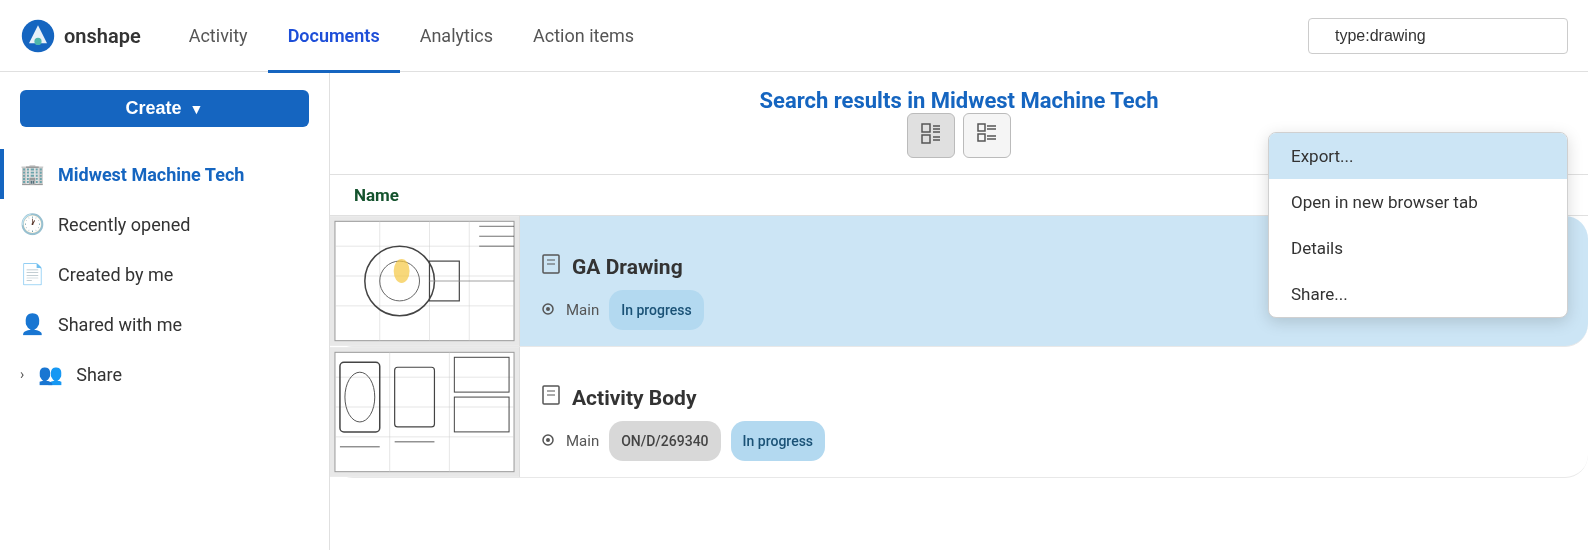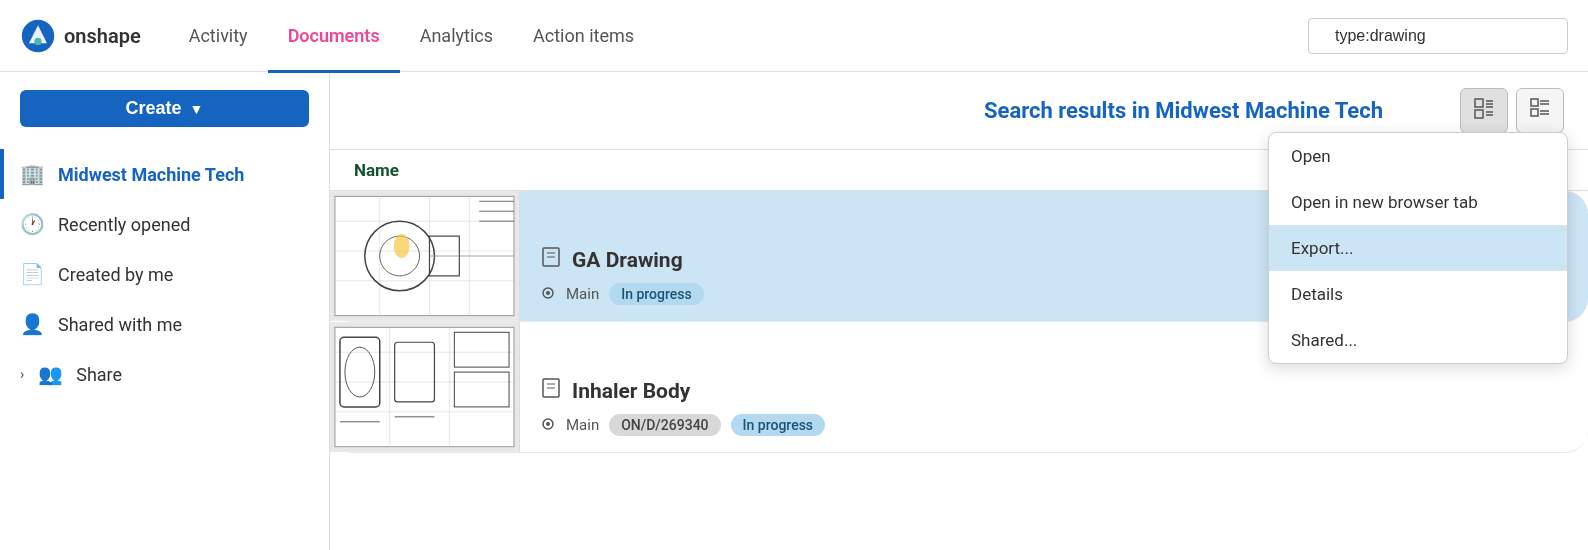--- a/index.html
+++ b/index.html
@@ -5,42 +5,42 @@
     * { box-sizing: border-box; margin: 0; padding: 0; }
     body { font-family: -apple-system, BlinkMacSystemFont, 'Segoe UI', Roboto, sans-serif; background: #fff; width: 1588px; height: 550px; overflow: hidden; }
 
     
     .header { display: flex; align-items: center; height: 72px; border-bottom: 1px solid #e0e0e0; padding: 0 20px; gap: 12px; }
     .logo-area { display: flex; align-items: center; gap: 8px; margin-right: 16px; }
     .logo-icon { width: 36px; height: 36px; }
     .logo-text { font-size: 20px; font-weight: 600; color: #333; }
     .nav-tabs { display: flex; align-items: center; gap: 0; flex: 1; }
     .nav-tab { padding: 24px 20px; font-size: 18px; color: #555; cursor: pointer; text-decoration: none; border-bottom: 3px solid transparent; position: relative; top: 1px; }
-    .nav-tab.active { color: #ec4899; font-weight: 600; border-bottom: 3px solid #1565c0; }
+    .nav-tab.active { color: #1d4ed8; font-weight: 600; border-bottom: 3px solid #1565c0; }
     .search-bar { margin-left: auto; }
     .search-input { border: 1.5px solid #ccc; border-radius: 4px; padding: 8px 26px; font-size: 16px; width: 260px; outline: none; color: #333; }
 
     
     .main-layout { display: flex; height: calc(550px - 72px); }
 
     
     .sidebar { width: 330px; border-right: 1px solid #e0e0e0; padding: 0; flex-shrink: 0; }
     .create-btn { margin: 18px 20px; display: flex; align-items: center; gap: 8px; background: #1565c0; color: white; border: none; border-radius: 6px; padding: 8px 24px; font-size: 18px; font-weight: 600; cursor: pointer; width: calc(100% - 40px); justify-content: center; }
     .create-btn .arrow { font-size: 14px; }
 
     .sidebar-nav { padding: 4px 0; }
     .sidebar-item { display: flex; align-items: center; gap: 14px; padding: 13px 20px; font-size: 18px; color: #333; cursor: pointer; }
     .sidebar-item.active { color: #1565c0; font-weight: 700; border-left: 4px solid #1565c0; padding-left: 16px; }
     .sidebar-item .icon { font-size: 20px; color: #555; width: 24px; text-align: center; }
     .sidebar-item.active .icon { color: #1565c0; }
     .sidebar-item .chevron { font-size: 14px; color: #555; }
 
     
     .content { flex: 1; display: flex; flex-direction: column; overflow: hidden; position: relative; }
-    .content-header { display: flex; align-items: center; padding: 16px 24px; border-bottom: 1px solid #e0e0e0; }
+    .content-header { display: flex; align-items: center; padding: 16px 24px; border-bottom: 1px solid #e0e0e0; flex-direction: column; }
     .content-title { font-size: 22px; font-weight: 700; color: #1565c0; flex: 1; text-align: center; }
     .view-toggles { display: flex; gap: 8px; }
     .view-btn { border: 1.5px solid #bbb; border-radius: 6px; background: #f5f5f5; padding: 8px 12px; cursor: pointer; font-size: 18px; color: #555; }
     .view-btn.active { background: #e0e0e0; }
 
     
     .table-header { display: flex; align-items: center; padding: 10px 24px; border-bottom: 1px solid #e0e0e0; font-weight: 700; font-size: 17px; color: #14532d; }
     .col-name { flex: 1; }
 
     .table-body { overflow-y: auto; flex: 1; }
@@ -48,21 +48,21 @@
     .table-row.selected { background: #cce5f5; }
 
     .row-thumbnail { width: 190px; height: 130px; flex-shrink: 0; overflow: hidden; display: flex; align-items: center; justify-content: center; background: #f0f0f0; border-right: 1px solid #ddd; }
     .row-thumbnail svg { width: 100%; height: 100%; }
 
     .row-info { flex: 1; padding: 16px 20px; }
     .row-name { display: flex; align-items: center; gap: 10px; font-size: 21px; font-weight: 700; color: #333; margin-bottom: 10px; }
     .row-name .doc-icon { font-size: 20px; color: #555; }
     .row-meta { display: flex; align-items: center; gap: 10px; font-size: 15px; color: #555; }
     .branch-icon { font-size: 14px; }
-    .badge { padding: 3px 12px; border-radius: 14px; font-size: 14px; font-weight: 500; }
+    .badge { padding: 12px 12px; border-radius: 14px; font-size: 14px; font-weight: 500; }
     .badge-inprogress { background: #b3d9f0; color: #1a5276; }
     .badge-id { background: #d8d8d8; color: #444; }
 
     
     .context-menu { position: absolute; right: 20px; top: 60px; background: white; border: 1px solid #d0d0d0; border-radius: 8px; box-shadow: 0 4px 16px rgba(0,0,0,0.15); width: 300px; z-index: 100; overflow: hidden; }
     .menu-item { padding: 13px 22px; font-size: 17px; color: #333; cursor: pointer; }
     .menu-item.highlighted { background: #cce5f5; }
   </style>
 </head>
 <body>
@@ -233,38 +233,37 @@
         </div>
         <div class="row-info">
           <div class="row-name">
             <span class="doc-icon">
               <svg width="22" height="22" viewBox="0 0 22 22">
                   <rect x="3" y="2" width="16" height="18" rx="1" fill="none" stroke="#555" stroke-width="1.5"></rect>
                   <line x1="7" y1="7" x2="15" y2="7" stroke="#555" stroke-width="1"></line>
                   <line x1="7" y1="11" x2="15" y2="11" stroke="#555" stroke-width="1"></line>
                 </svg>
             </span>
-            <span>Inhaler Body</span>
+            <span>Activity Body</span>
           </div>
           <div class="row-meta">
             <span class="branch-icon">
               <svg width="16" height="16" viewBox="0 0 16 16">
                   <circle cx="8" cy="8" r="5" fill="none" stroke="#555" stroke-width="1.5"></circle>
                   <circle cx="8" cy="8" r="2" fill="#555"></circle>
                 </svg>
             </span>
             <span>Main</span>
             <span class="badge badge-id">ON/D/269340</span>
             <span class="badge badge-inprogress">In progress</span>
           </div>
         </div>
       </div>
     </div>
 
     <div class="context-menu">
-      <div class="menu-item">Open</div>
+      <div class="menu-item highlighted">Export...</div>
       <div class="menu-item">Open in new browser tab</div>
-      <div class="menu-item highlighted">Export...</div>
       <div class="menu-item">Details</div>
-      <div class="menu-item">Shared...</div>
+      <div class="menu-item">Share...</div>
     </div>
   </div>
 </div>
 
 </body></html>

